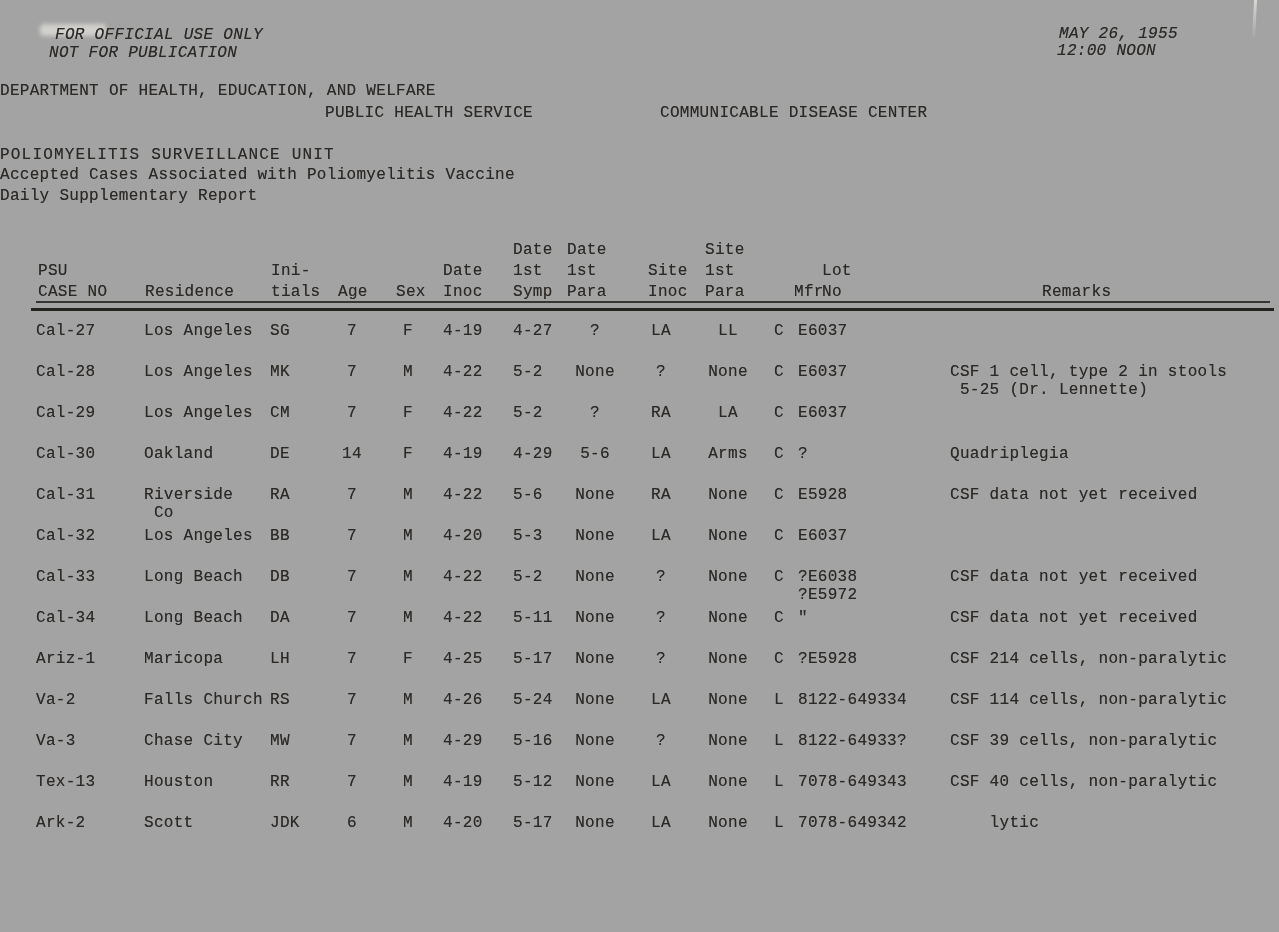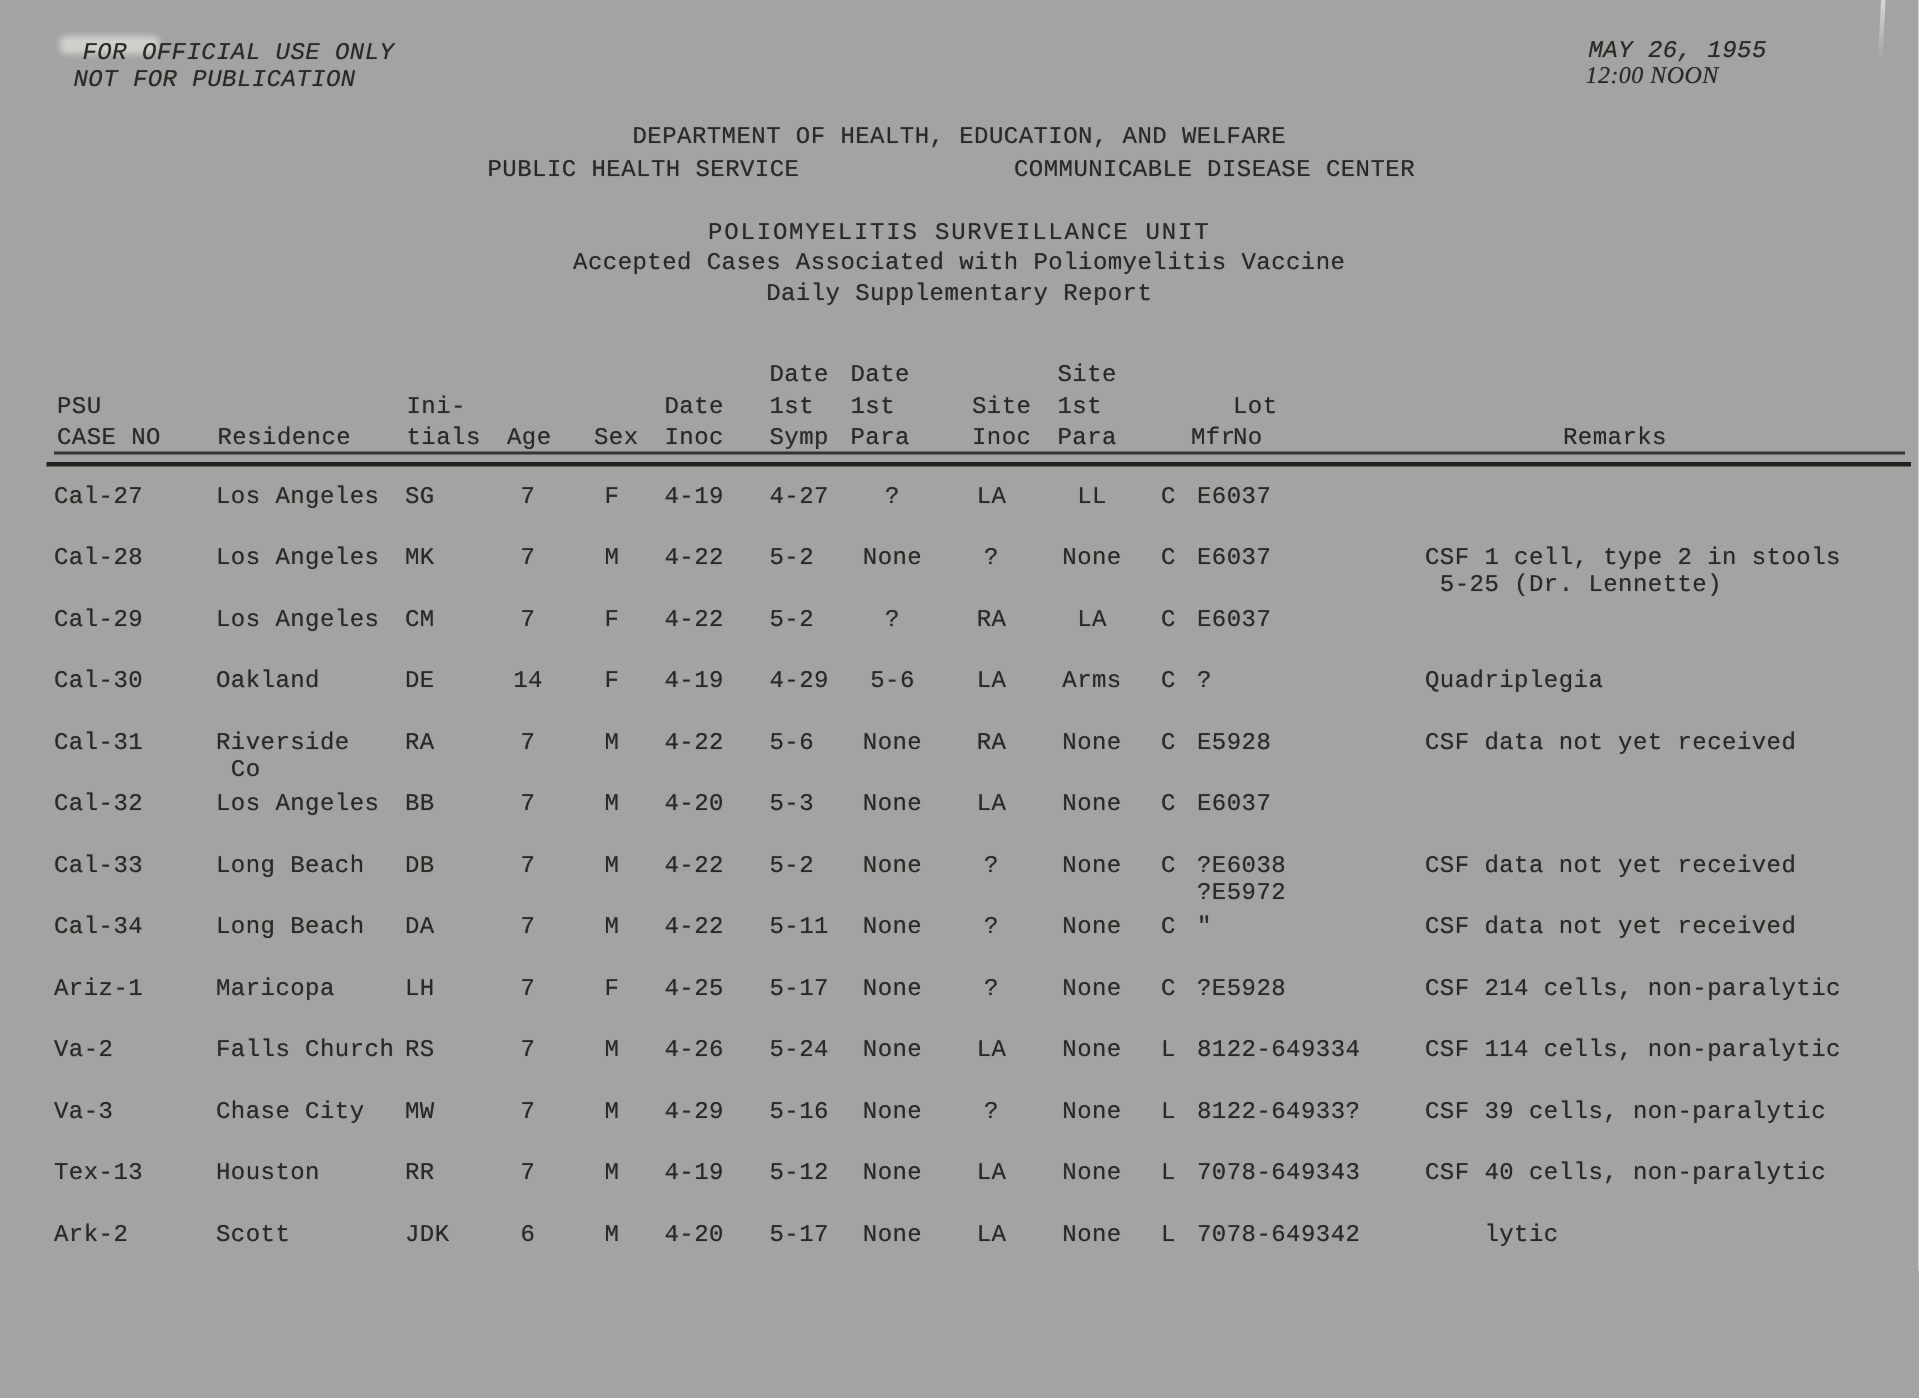--- a/index.html
+++ b/index.html
@@ -9,21 +9,21 @@
     background:#a3a3a3;
     overflow:hidden;
     font-family:"Liberation Mono","DejaVu Sans Mono",monospace;
     color:#2b2926;
     font-size:16px;
     letter-spacing:.3px;
   }
   .ink{text-shadow:0 0 .6px rgba(43,38,32,.55);}
   .abs{position:absolute;white-space:pre;}
   .italic{font-style:italic;}
-  .centerline{left:0;width:1279px;text-align:center;}
+  .centerline{left:0;width:1279px;}
   
   .rule{position:absolute;background:#24221f;}
   .rule-thin{left:36px;top:301px;width:1234px;height:2px;opacity:.85;}
   .rule-thick{left:31px;top:308px;width:1243px;height:3px;}
   
   .hcell{position:absolute;bottom:629px;line-height:21px;white-space:pre;}
   .h-case_no{left:38px}
   .h-residence{left:145px}
   .h-initials{left:271px}
   .h-age{left:338px}
@@ -63,25 +63,25 @@
 
 <div class="page">
 
   <div class="smudge"></div>
   <div class="crease"></div>
 
   <div class="abs ink italic" style="left:55px;top:26px;">FOR OFFICIAL USE ONLY</div>
   <div class="abs ink italic" style="left:49px;top:44px;">NOT FOR PUBLICATION</div>
 
   <div class="abs ink italic" style="left:1059px;top:25px;">MAY 26, 1955</div>
-  <div class="abs ink italic" style="left:1057px;top:42px;font-family:Liberation Serif, serif;">12:00 NOON</div>
+  <div class="abs ink italic" style="left:1057px;top:42px;">12:00 NOON</div>
 
   <div class="abs ink centerline" style="top:82px;">DEPARTMENT OF HEALTH, EDUCATION, AND WELFARE</div>
   <div class="abs ink" style="left:325px;top:104px;">PUBLIC HEALTH SERVICE</div>
-  <div class="abs ink" style="left:676px;top:104px;">COMMUNICABLE DISEASE CENTER</div>
+  <div class="abs ink" style="left:660px;top:104px;">COMMUNICABLE DISEASE CENTER</div>
 
   <div class="abs ink centerline" style="top:146px;letter-spacing:1.2px;">POLIOMYELITIS SURVEILLANCE UNIT</div>
   <div class="abs ink centerline" style="top:166px;">Accepted Cases Associated with Poliomyelitis Vaccine</div>
   <div class="abs ink centerline" style="top:187px;">Daily Supplementary Report</div>
 
   <div class="rule rule-thin"></div>
   <div class="rule rule-thick"></div>
 
   <div id="thead">
       <div class="hcell ink h-case_no"><div>PSU</div><div>CASE NO</div></div>

